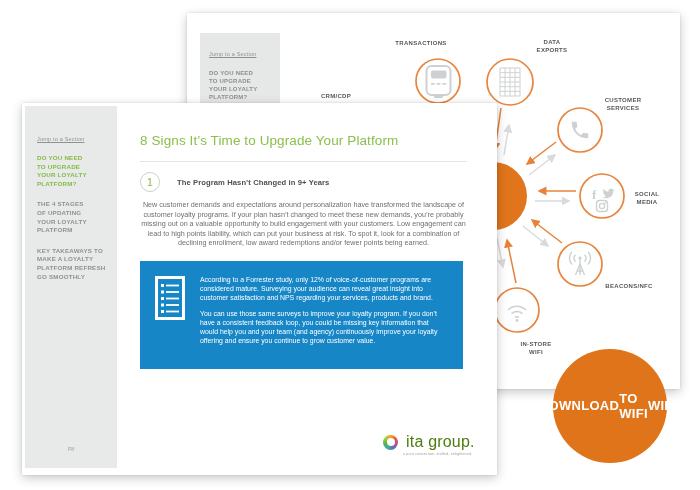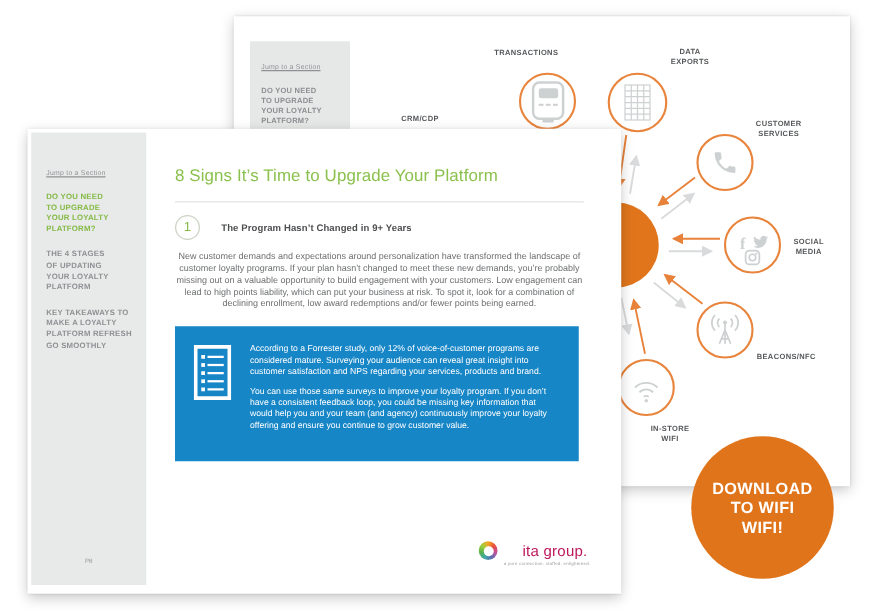--- a/index.html
+++ b/index.html
@@ -36,25 +36,25 @@
     display:flex;padding:14px 16px 13px 15px;}
   .callout-icon{flex:0 0 auto;margin-top:1px;}
   .callout-text{margin-left:15px;font-size:6.9px;line-height:9.2px;color:#ffffff;}
   .callout-text p{margin:0;}
   .callout-text p + p{margin-top:6px;}
   .logo{position:absolute;left:361px;top:330px;width:110px;}
   .logo-row{display:flex;align-items:center;}
   .logo-ring{position:relative;width:15px;height:15px;border-radius:50%;flex:0 0 auto;
     background:conic-gradient(#f5a623,#e94e3c,#c34f9b,#5b6fb5,#3fa9a5,#56b24c,#9fce3e,#f5a623);}
   .logo-ring::after{content:"";position:absolute;inset:3.5px;background:#fff;border-radius:50%;}
-  .logo-text{margin-left:20px;font-size:12px;color:#be185d;letter-spacing:.2px;}
+  .logo-text{margin-left:8px;font-size:16px;color:#4d7c0f;letter-spacing:.2px;}
   .logo-tagline{margin-left:20px;margin-top:1px;font-size:3.5px;color:#9a9da0;letter-spacing:.2px;}
   
   .badge{position:absolute;left:553px;top:349px;width:114px;height:114px;border-radius:50%;
-    background:#e0741a;z-index:3;display:flex;flex-direction:column;align-items:center;justify-content:center;
+    background:#e0741a;z-index:3;display:flex;flex-direction:row;align-items:center;justify-content:center;
     cursor:pointer;}
   .badge span{color:#fff;font-weight:bold;font-size:13px;line-height:15.5px;letter-spacing:.3px;}
 </style>
 </head>
 <body>
 
 <div class="page back">
   <div class="bp-sidebar">
     <div class="jump">Jump to a Section</div>
     <div class="bp-nav-item">DO YOU NEED

